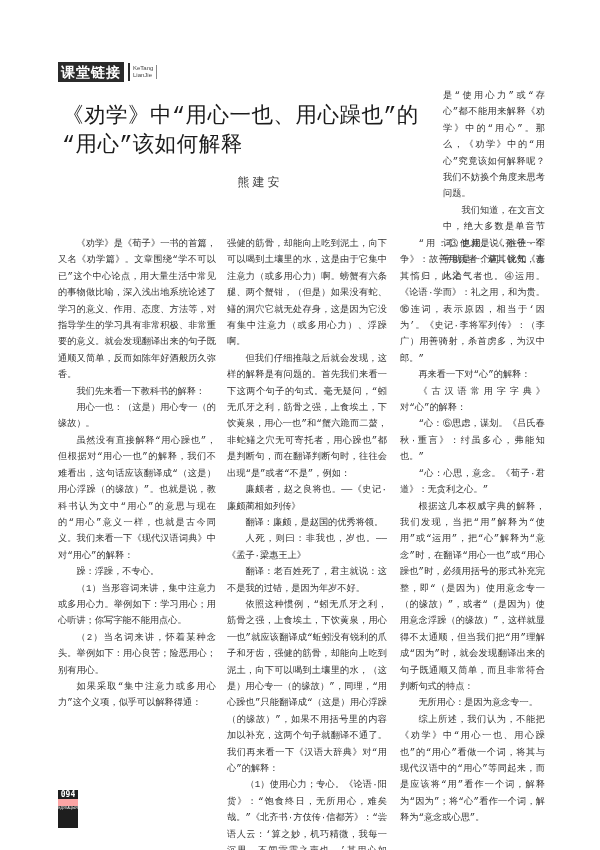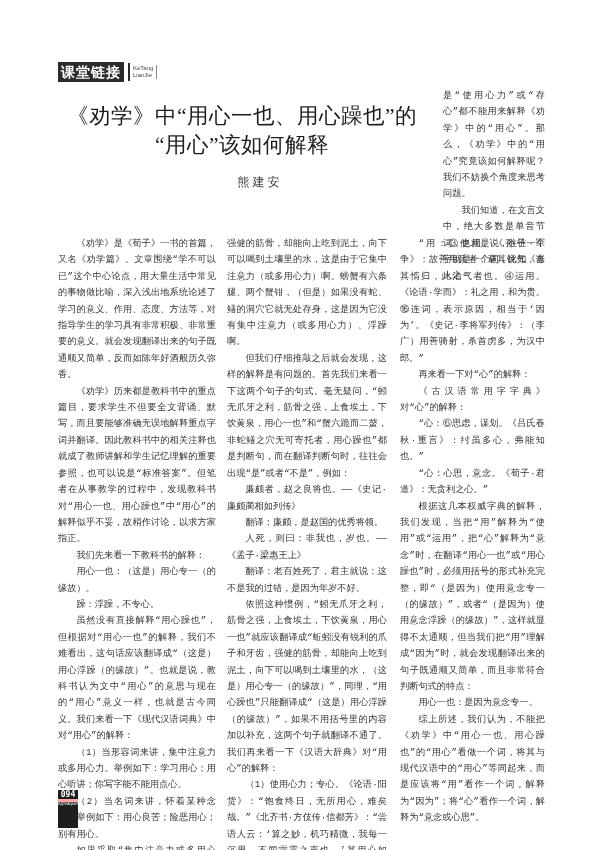--- a/index.html
+++ b/index.html
@@ -19,22 +19,22 @@
       padding: 0 3px; letter-spacing: 1px;
     }
     .column-tag .tag-bar { width: 2px; height: 18px; background: #2b2b2b; margin-left: 4px; }
     .column-tag .tag-en {
       font-family: "Liberation Sans", sans-serif; font-size: 6px; line-height: 7px;
       color: #444; margin-left: 3px; display: flex; flex-direction: column;
       border-right: 1px solid #888; padding-right: 3px;
     }
     .title {
       position: absolute; left: 62px; top: 102px; width: 360px;
-      font-family: Liberation Serif, serif;
-      font-size: 21.5px; line-height: 29px; color: #1c1c1c; text-align: center;
+      font-family: Liberation Mono, monospace;
+      font-size: 21.5px; line-height: 29px; color: #1c1c1c; text-align: left;
       letter-spacing: 0.5px;
     }
     .author {
       position: absolute; left: 220px; top: 174px; width: 80px;
       font-size: 12px; color: #444; text-align: center; letter-spacing: 3px;
     }
     .col {
       position: absolute; font-size: 9.2px; line-height: 16.4px; color: #333;
       text-align: justify;
     }
@@ -43,21 +43,21 @@
     .col-1 { left: 58px; top: 236px; width: 158px; }
     .col-2 { left: 227px; top: 236px; width: 160px; }
     .col-3a { left: 443px; top: 88px; width: 102px; }
     .col-3 { left: 400px; top: 236px; width: 145px; }
     .page-badge {
       position: absolute; left: 58px; top: 790px; width: 20px; height: 38px;
       background: #1e1e1e; display: flex; flex-direction: column; align-items: center;
     }
     .page-badge .num {
       color: #fff; font-family: "DejaVu Sans Mono", monospace; font-weight: bold;
-      font-size: 8px; line-height: 9px; border-bottom: 3px solid #fca5a5; width: 100%; text-align: center;
+      font-size: 8px; line-height: 9px; border-bottom: 7px solid #fca5a5; width: 100%; text-align: center;
     }
     .page-badge .label {
       color: #fff; font-family: "Liberation Sans", sans-serif; font-size: 3.5px; line-height: 5px;
     }
   </style>
 </head>
 <body>
 
 <div class="column-tag">
   <span class="tag-cn">课堂链接</span>
@@ -75,25 +75,24 @@
 
 <div class="author">熊建安</div>
 
 <div class="col col-3a">
   <p class="noindent">是“使用心力”或“存心”都不能用来解释《劝学》中的“用心”。那么，《劝学》中的“用心”究竟该如何解释呢？我们不妨换个角度来思考问题。</p>
   <p>我们知道，在文言文中，绝大多数是单音节词，也就是说，往往一个字就是一个词，比如《寡人之</p>
 </div>
 
 <div class="col col-1">
   <p>《劝学》是《荀子》一书的首篇，又名《劝学篇》。文章围绕“学不可以已”这个中心论点，用大量生活中常见的事物做比喻，深入浅出地系统论述了学习的意义、作用、态度、方法等，对指导学生的学习具有非常积极、非常重要的意义。就会发现翻译出来的句子既通顺又简单，反而如陈年好酒般历久弥香。</p>
-  <p>《劝学》历来都是教科书中的重点篇目，要求学生不但要全文背诵、默写，而且要能够准确无误地解释重点字词并翻译。因此教科书中的相关注释也就成了教师讲解和学生记忆理解的重要参照，也可以说是“标准答案”。但笔者在从事教学的过程中，发现教科书对“用心一也、用心躁也”中“用心”的解释似乎不妥，故稍作讨论，以求方家指正。</p>
   <p>我们先来看一下教科书的解释：</p>
   <p>用心一也：（这是）用心专一（的缘故）。</p>
+  <p>虽然没有直接解释“用心躁也”，但根据对“用心一也”的解释，我们不难看出，这句话应该翻译成“（这是）用心浮躁（的缘故）”。也就是说，教科书认为文中“用心”的意思与现在的“用心”意义一样，也就是古今同义。我们来看一下《现代汉语词典》中对“用心”的解释：</p>
   <p>躁：浮躁，不专心。</p>
-  <p>虽然没有直接解释“用心躁也”，但根据对“用心一也”的解释，我们不难看出，这句话应该翻译成“（这是）用心浮躁（的缘故）”。也就是说，教科书认为文中“用心”的意思与现在的“用心”意义一样，也就是古今同义。我们来看一下《现代汉语词典》中对“用心”的解释：</p>
   <p>（1）当形容词来讲，集中注意力或多用心力。举例如下：学习用心；用心听讲；你写字能不能用点心。</p>
   <p>（2）当名词来讲，怀着某种念头。举例如下：用心良苦；险恶用心；别有用心。</p>
   <p>如果采取“集中注意力或多用心力”这个义项，似乎可以解释得通：</p>
 
 </div>
 
 <div class="col col-2">
   <p class="noindent">强健的筋骨，却能向上吃到泥土，向下可以喝到土壤里的水，这是由于它集中注意力（或多用心力）啊。螃蟹有六条腿、两个蟹钳，（但是）如果没有蛇、鳝的洞穴它就无处存身，这是因为它没有集中注意力（或多用心力）、浮躁啊。</p>
   <p>但我们仔细推敲之后就会发现，这样的解释是有问题的。首先我们来看一下这两个句子的句式。毫无疑问，“蚓无爪牙之利，筋骨之强，上食埃土，下饮黄泉，用心一也”和“蟹六跪而二螯，非蛇鳝之穴无可寄托者，用心躁也”都是判断句，而在翻译判断句时，往往会出现“是”或者“不是”，例如：</p>
   <p>廉颇者，赵之良将也。——《史记·廉颇蔺相如列传》</p>
@@ -105,21 +104,21 @@
 
 </div>
 
 <div class="col col-3">
   <p>“用：③使用。《孙子·军争》：故善用兵者，避其锐气，击其惰归，此治气者也。④运用。《论语·学而》：礼之用，和为贵。⑯连词，表示原因，相当于‘因为’。《史记·李将军列传》：（李广）用善骑射，杀首虏多，为汉中郎。”</p>
   <p>再来看一下对“心”的解释：</p>
   <p>《古汉语常用字字典》对“心”的解释：</p>
   <p>“心：⑥思虑，谋划。《吕氏春秋·重言》：纣虽多心，弗能知也。”</p>
   <p>“心：心思，意念。《荀子·君道》：无贪利之心。”</p>
   <p>根据这几本权威字典的解释，我们发现，当把“用”解释为“使用”或“运用”，把“心”解释为“意念”时，在翻译“用心一也”或“用心躁也”时，必须用括号的形式补充完整，即“（是因为）使用意念专一（的缘故）”，或者“（是因为）使用意念浮躁（的缘故）”，这样就显得不太通顺，但当我们把“用”理解成“因为”时，就会发现翻译出来的句子既通顺又简单，而且非常符合判断句式的特点：</p>
-  <p>用心一也：是因为意念专一。</p>
+  <p>无所用心：是因为意念专一。</p>
   <p>综上所述，我们认为，不能把《劝学》中“用心一也、用心躁也”的“用心”看做一个词，将其与现代汉语中的“用心”等同起来，而是应该将“用”看作一个词，解释为“因为”；将“心”看作一个词，解释为“意念或心思”。</p>
 
 </div>
 
 <div class="page-badge">
   <span class="num">094</span>
   <span class="label">ЕДУКАЦЫЯ</span>
 </div>
 
 </body></html>

